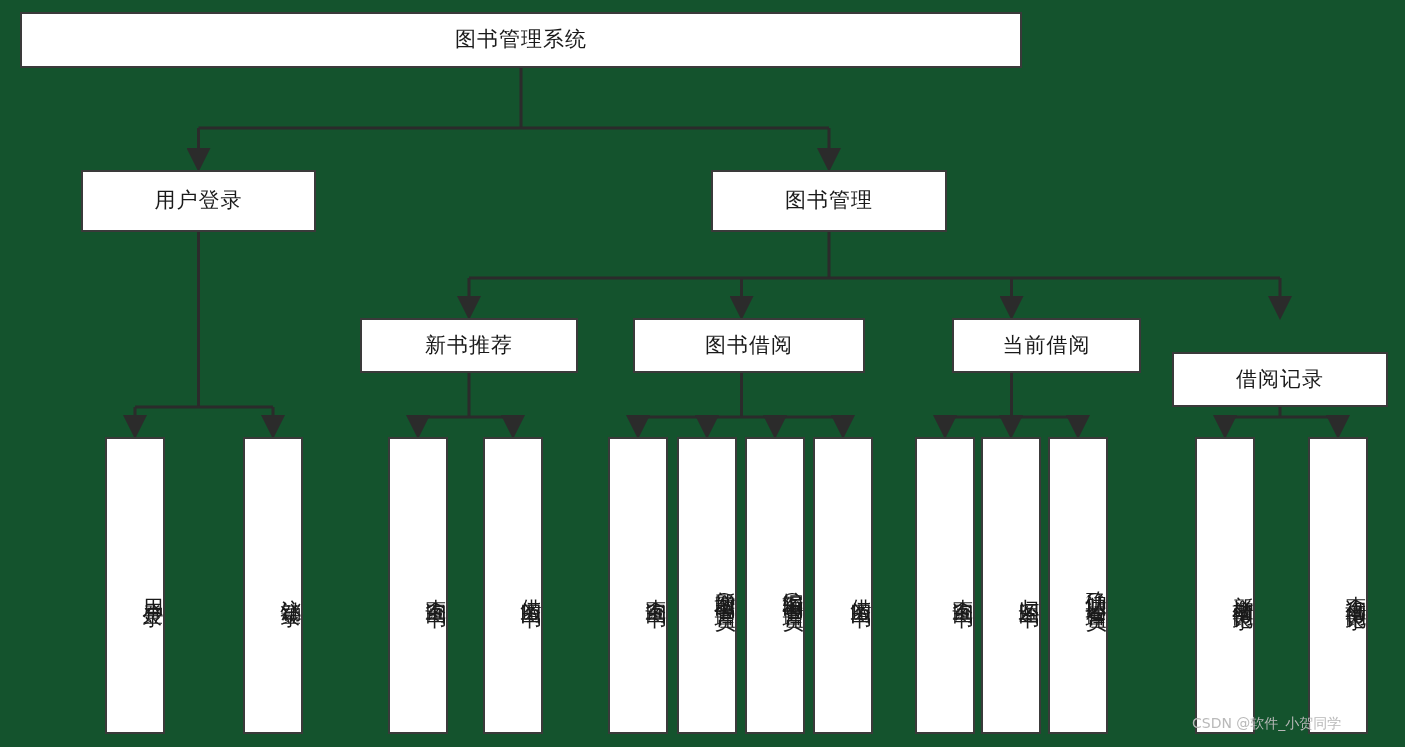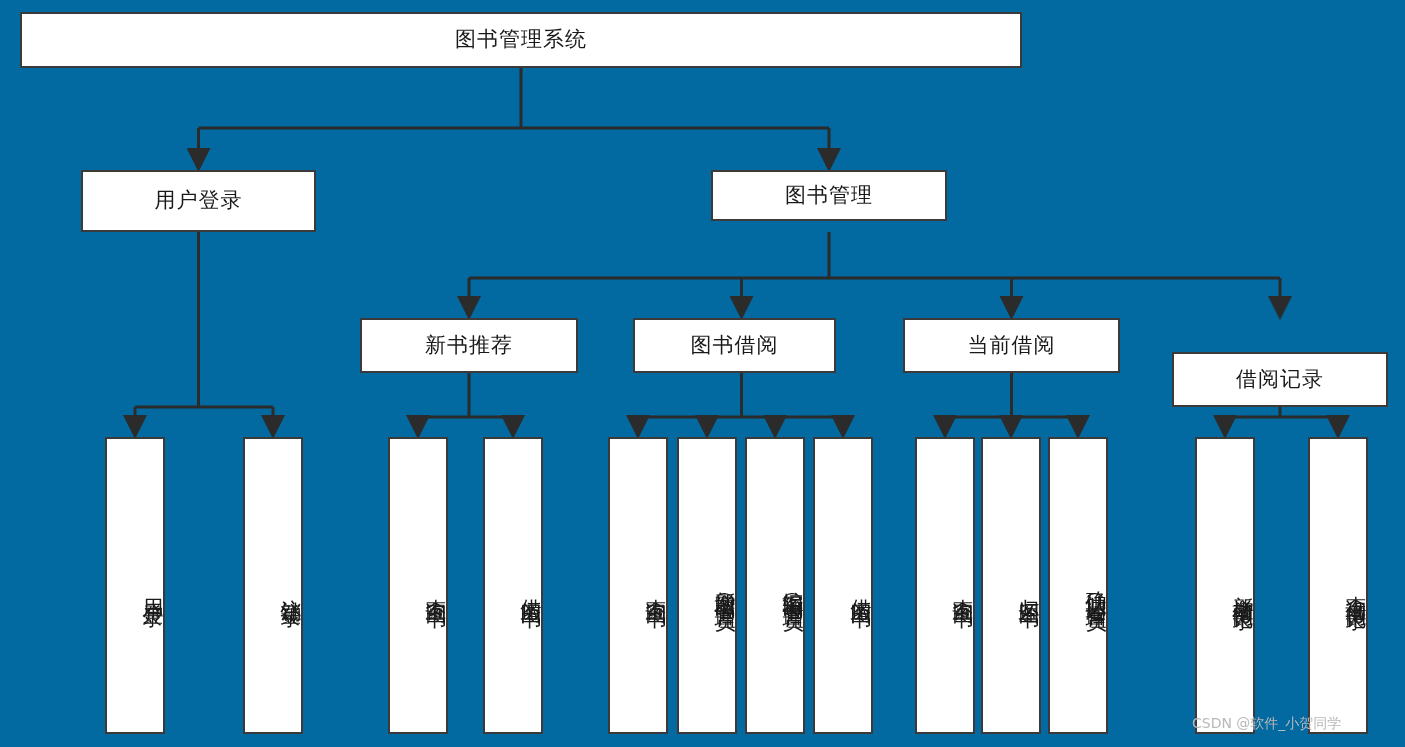--- a/index.html
+++ b/index.html
@@ -10,21 +10,21 @@
   body {
     width: 1405px;
     height: 747px;
     font-family: "DejaVu Sans", "Liberation Sans", sans-serif;
     overflow: hidden;
   }
   #diagram-root {
     position: relative;
     width: 1405px;
     height: 747px;
-    background: #0369a1;
+    background: #14532d;
   }
   svg#edges {
     position: absolute;
     left: 0;
     top: 0;
     width: 1405px;
     height: 747px;
   }
   .node {
     position: absolute;
@@ -116,30 +116,30 @@
       </g>
   </svg>
 
   <div id="nodes-layer">
       <div class="node node-h" style="left: 20px; top: 12px; width: 1002px; height: 56px; border-color: rgb(58, 58, 58); color: rgb(26, 26, 26);">
         <span class="hlabel">图书管理系统</span>
       </div>
       <div class="node node-h" style="left: 81px; top: 170px; width: 235px; height: 62px; border-color: rgb(58, 58, 58); color: rgb(26, 26, 26);">
         <span class="hlabel">用户登录</span>
       </div>
-      <div class="node node-h" style="left: 711px; top: 170px; width: 236px; height: 51px; border-color: rgb(58, 58, 58); color: rgb(26, 26, 26);">
+      <div class="node node-h" style="left: 711px; top: 170px; width: 236px; height: 62px; border-color: rgb(58, 58, 58); color: rgb(26, 26, 26);">
         <span class="hlabel">图书管理</span>
       </div>
       <div class="node node-h" style="left: 360px; top: 318px; width: 218px; height: 55px; border-color: rgb(58, 58, 58); color: rgb(26, 26, 26);">
         <span class="hlabel">新书推荐</span>
       </div>
-      <div class="node node-h" style="left: 633px; top: 318px; width: 203px; height: 55px; border-color: rgb(58, 58, 58); color: rgb(26, 26, 26); text-align: center;">
+      <div class="node node-h" style="left: 633px; top: 318px; width: 232px; height: 55px; border-color: rgb(58, 58, 58); color: rgb(26, 26, 26); text-align: center;">
         <span class="hlabel">图书借阅</span>
       </div>
-      <div class="node node-h" style="left: 903px; top: 318px; width: 217px; height: 55px; border-color: rgb(58, 58, 58); color: rgb(26, 26, 26);">
+      <div class="node node-h" style="left: 952px; top: 318px; width: 189px; height: 55px; border-color: rgb(58, 58, 58); color: rgb(26, 26, 26);">
         <span class="hlabel">当前借阅</span>
       </div>
       <div class="node node-h" style="left: 1172px; top: 318px; width: 216px; height: 55px; border-color: rgb(58, 58, 58); color: rgb(26, 26, 26); margin-top: 34px;">
         <span class="hlabel">借阅记录</span>
       </div>
       <div class="node node-v" style="left: 105px; top: 437px; width: 60px; height: 297px; border-color: rgb(58, 58, 58); color: rgb(26, 26, 26);">
         <span class="vlabel">用户登录</span>
       </div>
       <div class="node node-v" style="left: 243px; top: 437px; width: 60px; height: 297px; border-color: rgb(58, 58, 58); color: rgb(26, 26, 26);">
         <span class="vlabel">注销登录</span>

